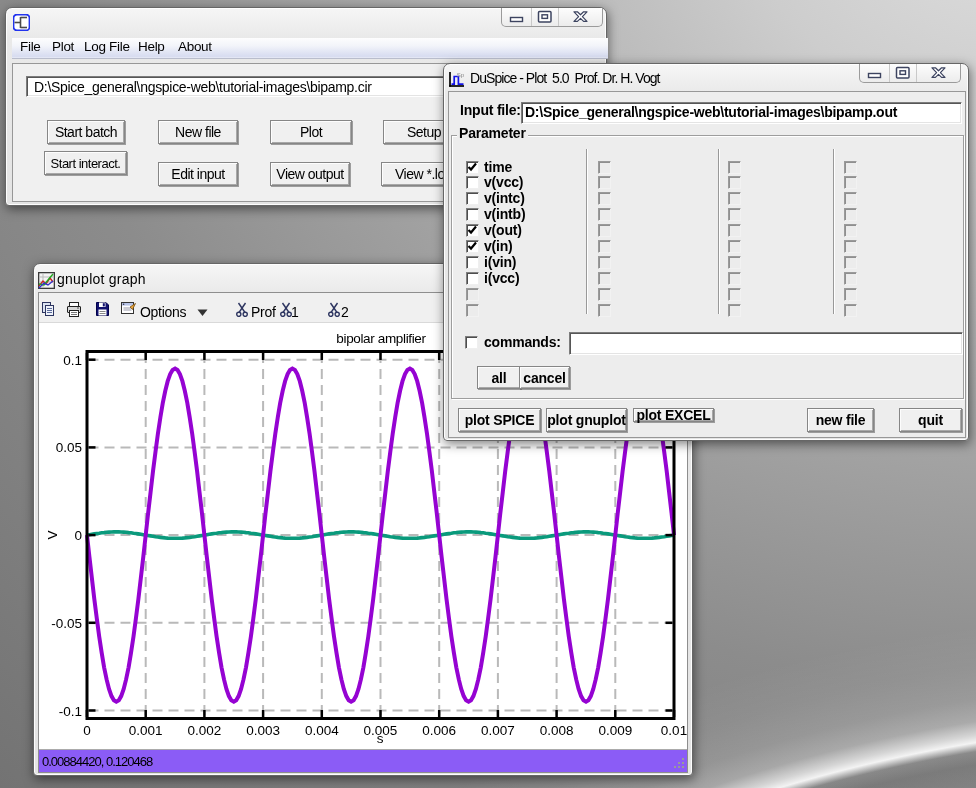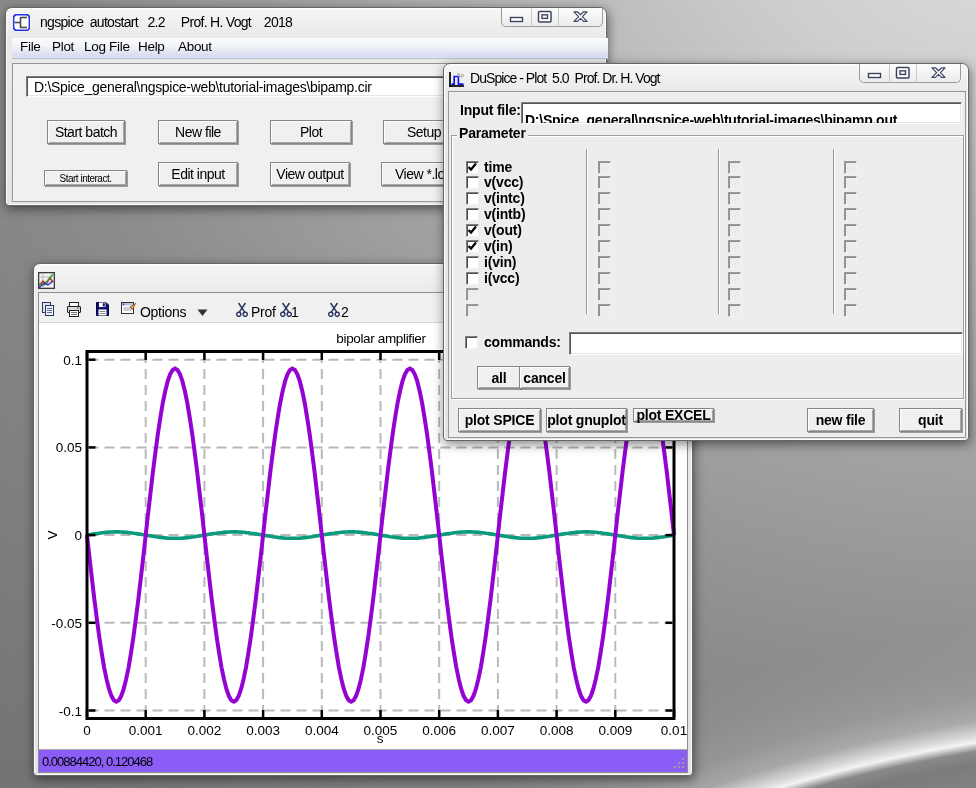--- a/index.html
+++ b/index.html
@@ -16,21 +16,20 @@
 .client {position:absolute;background:#f0f0f0;border:1px solid #979797}
 .btn {position:absolute;background:#f0f0f0;border:1px solid #868686;box-shadow:inset 1px 1px 0 #fdfdfd,inset -1px -1px 0 #a8a8a8,1px 1px 0 rgba(90,90,90,.55);display:flex;align-items:center;justify-content:center;white-space:pre}
 .fld {position:absolute;background:#fff;border:1px solid;border-color:#7c7c7c #fff #fff #7c7c7c;box-shadow:inset 1px 1px 0 #565656, inset -1px -1px 0 #e4e4e4;white-space:pre;overflow:hidden}
 .cb {position:absolute;width:13px;height:13px;background:#fff;border:1px solid;border-color:#808080 #efefef #efefef #808080;box-shadow:inset 1px 1px 0 #4d4d4d;display:flex;align-items:center;justify-content:center}
 .cb.dis {background:#ececec;border-color:#9a9a9a #f2f2f2 #f2f2f2 #9a9a9a;box-shadow:inset 1px 1px 0 #8f8f8f}
 .cl {position:absolute;font-size:14px;font-weight:bold;letter-spacing:-.2px;white-space:pre}
 .bd {font-weight:bold;letter-spacing:-.2px;font-size:14px}
 </style></head><body>
 
 <div class="win" style="left:5px;top:7px;width:602px;height:199px;border-radius:7px 7px 4px 4px">
-  <div class="tbar" style="top:6px;left:34px;font-size:14px;letter-spacing:-.7px">ngspice  autostart   2.2     Prof. H. Vogt    2018</div>
   <svg style="position:absolute;left:7px;top:6px" width="17" height="17" viewBox="0 0 17 17">
     <rect x="0.5" y="0.5" width="16" height="16" rx="3.5" fill="#fff" stroke="#2233ee" stroke-width="1.8"></rect>
     <g stroke="#4a4a4a" stroke-width="1.6" fill="none">
       <line x1="1.5" y1="8.5" x2="7.5" y2="8.5"></line>
       <line x1="7.5" y1="3" x2="7.5" y2="14"></line>
       <line x1="7.5" y1="3.5" x2="14" y2="3.5"></line>
       <line x1="7.5" y1="13.5" x2="14" y2="13.5"></line>
     </g>
   </svg>
   <div class="caps" style="left:495px;top:0;height:19px">
@@ -56,28 +55,29 @@
   <div class="tbar" style="left:46px;top:31px;font-size:13.5px;letter-spacing:-.3px">Plot</div>
   <div class="tbar" style="left:78px;top:31px;font-size:13.5px;letter-spacing:-.3px">Log File</div>
   <div class="tbar" style="left:132px;top:31px;font-size:13.5px;letter-spacing:-.3px">Help</div>
   <div class="tbar" style="left:172px;top:31px;font-size:13.5px;letter-spacing:-.3px">About</div>
   <div class="client" style="left:6px;top:55px;width:596px;height:139px">
     <div class="fld" style="left:13px;top:12px;width:566px;height:21px;font-size:14px;letter-spacing:-.3px;padding:2px 0 12px 7px">D:\Spice_general\ngspice-web\tutorial-images\bipamp.cir</div>
     <div class="btn" style="left:34px;top:56px;width:78px;height:24px;font-size:14px;letter-spacing:-.5px">Start batch</div>
     <div class="btn" style="left:145px;top:56px;width:80px;height:24px;font-size:14px;letter-spacing:-.5px">New file</div>
     <div class="btn" style="left:257px;top:56px;width:82px;height:24px;font-size:14px;letter-spacing:-.5px">Plot</div>
     <div class="btn" style="left:370px;top:56px;width:82px;height:24px;font-size:14px;letter-spacing:-.5px">Setup</div>
-    <div class="btn" style="left:31px;top:106px;width:83px;height:16px;font-size:10px;letter-spacing:-.5px">Start interact.</div>
+    <div class="btn" style="left:31px;top:87px;width:83px;height:24px;font-size:13px;letter-spacing:-.5px">Start interact.</div>
     <div class="btn" style="left:145px;top:98px;width:80px;height:24px;font-size:14px;letter-spacing:-.5px">Edit input</div>
     <div class="btn" style="left:257px;top:98px;width:80px;height:24px;font-size:14px;letter-spacing:-.5px">View output</div>
     <div class="btn" style="left:368px;top:98px;width:85px;height:24px;font-size:14px;letter-spacing:-.5px">View *.log</div>
   </div>
 </div>
 
 <div class="win" style="left:33px;top:263px;width:660px;height:513px;border-radius:7px 7px 4px 4px">
+  <div class="tbar" style="top:7px;left:23px;font-size:14px;letter-spacing:.25px">gnuplot graph</div>
   <svg style="position:absolute;left:4px;top:8px" width="17" height="17" viewBox="0 0 17 17">
     <rect x="0.5" y="0.5" width="16" height="16" fill="#f4f4f4" stroke="#3a3a3a" stroke-width="1.6"></rect>
     <g stroke="#bbb" stroke-width="1">
         <line x1="5" y1="1" x2="5" y2="16"></line>
         <line x1="1" y1="5" x2="16" y2="5"></line>
         <line x1="1" y1="10" x2="16" y2="10"></line>
       </g>
     <polyline points="1,14 5,9 8,12 12,6 15,10" fill="none" stroke="#cc2222" stroke-width="1.4"></polyline>
     <polyline points="1,12 6,13 10,8 15,2" fill="none" stroke="#22aa22" stroke-width="1.4"></polyline>
     <polyline points="1,16 6,11 10,13 15,9" fill="none" stroke="#3333cc" stroke-width="1.4"></polyline>
@@ -262,21 +262,21 @@
         </svg>
       </div>
     <div style="width:44px">
         <svg width="15" height="12" viewBox="0 0 15 12">
           <path d="M1 0.8 L4.4 0.8 L7.5 3.8 L10.6 0.8 L14 0.8 L9.4 5.6 L14 10.4 L10.6 10.4 L7.5 7.4 L4.4 10.4 L1 10.4 L5.6 5.6 Z" fill="#fff" stroke="#3d4460" stroke-width="1.2" stroke-linejoin="round"></path>
         </svg>
       </div>
   </div>
   <div class="client" style="left:4px;top:27px;width:518px;height:347px;background:#ededed">
     <div class="cl" style="left:11px;top:10px">Input file:</div>
-    <div class="fld" style="left:72px;top:10px;width:441px;height:22px;font-size:14px;font-weight:bold;letter-spacing:-.25px;padding:9px 0 0 3px">D:\Spice_general\ngspice-web\tutorial-images\bipamp.out</div>
+    <div class="fld" style="left:72px;top:10px;width:441px;height:22px;font-size:14px;font-weight:bold;letter-spacing:-.25px;padding:1px 0 0 3px">D:\Spice_general\ngspice-web\tutorial-images\bipamp.out</div>
 
     <div style="position:absolute;left:2px;top:43px;width:513px;height:264px;border:1px solid #9d9d9d;box-shadow:1px 1px 0 #fff, inset 1px 1px 0 #fff"></div>
     <div style="position:absolute;left:8px;top:33px;background:#ededed;padding:0 2px" class="cl">Parameter</div>
 
     <div style="position:absolute;left:137px;top:57px;width:2px;height:165px;background:#fff;border-left:1px solid #999"></div>
     <div style="position:absolute;left:269px;top:57px;width:2px;height:165px;background:#fff;border-left:1px solid #999"></div>
     <div style="position:absolute;left:384px;top:57px;width:2px;height:165px;background:#fff;border-left:1px solid #999"></div>
     <div class="cb" style="left:17px;top:69px">
         <svg width="11" height="11">
           <path d="M1.5 5 L4 7.5 L9 1.5" stroke="#000" stroke-width="2.2" fill="none"></path>

